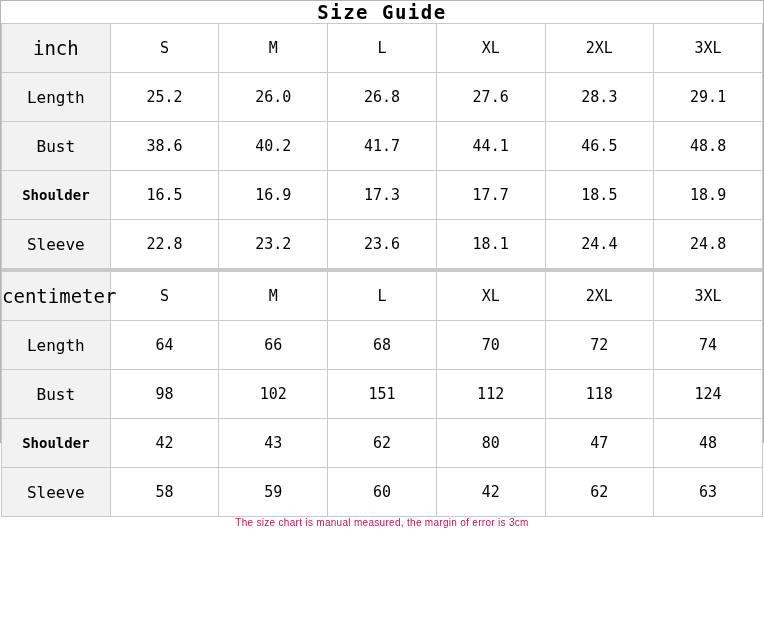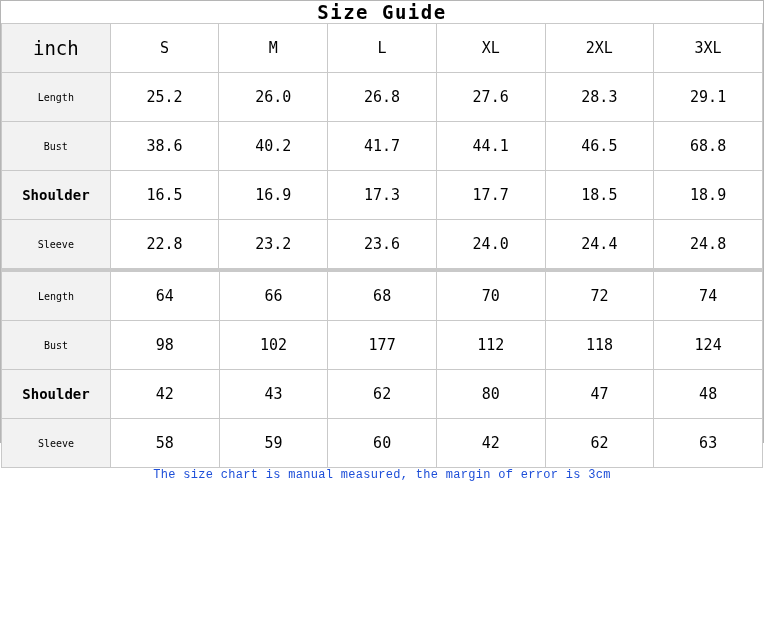--- a/index.html
+++ b/index.html
@@ -49,21 +49,21 @@
     text-align: center;
     vertical-align: middle;
     font-family: "DejaVu Sans Mono", monospace;
     font-size: 15px;
     color: #000000;
     background: #ffffff;
     padding: 0;
   }
   table.size-table td.rowhead {
     background: #f2f2f2;
-    font-size: 10px;
+    font-size: 16px;
     width: 108px;
   }
   table.size-table td.rowhead.shoulder {
     font-weight: bold;
     font-size: 14px;
     margin-left: 46px;
   }
   table.size-table td.unit {
     background: #f2f2f2;
     font-size: 19px;
@@ -77,23 +77,23 @@
     border-bottom: 1px solid #c9c9c9;
     background: #ffffff;
     box-sizing: border-box;
   }
   .footer-note {
     flex: 1;
     display: flex;
     align-items: center;
     justify-content: center;
     background: #ffffff;
-    font-family: Liberation Mono, monospace;
-    font-size: 12px;
-    color: #1d4ed8;
+    font-family: Liberation Sans, sans-serif;
+    font-size: 10px;
+    color: #be185d;
     letter-spacing: 0.3px;
   }
 </style>
 </head>
 <body>
 
 <div class="page">
 
   <div class="title-bar">
     <div class="title-text">Size Guide</div>
@@ -119,61 +119,70 @@
         <td>28.3</td>
         <td>29.1</td>
       </tr>
       <tr>
         <td class="rowhead">Bust</td>
         <td>38.6</td>
         <td>40.2</td>
         <td>41.7</td>
         <td>44.1</td>
         <td>46.5</td>
-        <td>68.8</td>
+        <td>48.8</td>
       </tr>
       <tr>
         <td class="rowhead shoulder">Shoulder</td>
         <td>16.5</td>
         <td>16.9</td>
         <td>17.3</td>
         <td>17.7</td>
         <td>18.5</td>
         <td>18.9</td>
       </tr>
       <tr>
         <td class="rowhead">Sleeve</td>
         <td>22.8</td>
         <td>23.2</td>
         <td>23.6</td>
-        <td>24.0</td>
+        <td>18.1</td>
         <td>24.4</td>
         <td>24.8</td>
       </tr>
     </tbody>
   </table>
 
   <div class="gap-strip"></div>
 
   <table class="size-table">
     <tbody>
+      <tr>
+        <td class="unit">centimeter</td>
+        <td class="colhead">S</td>
+        <td class="colhead">M</td>
+        <td class="colhead">L</td>
+        <td class="colhead">XL</td>
+        <td class="colhead">2XL</td>
+        <td class="colhead">3XL</td>
+      </tr>
       <tr>
         <td class="rowhead">Length</td>
         <td>64</td>
         <td>66</td>
         <td>68</td>
         <td>70</td>
         <td>72</td>
         <td>74</td>
       </tr>
       <tr>
         <td class="rowhead">Bust</td>
         <td>98</td>
         <td>102</td>
-        <td>177</td>
+        <td>151</td>
         <td>112</td>
         <td>118</td>
         <td>124</td>
       </tr>
       <tr>
         <td class="rowhead shoulder">Shoulder</td>
         <td>42</td>
         <td>43</td>
         <td>62</td>
         <td>80</td>

